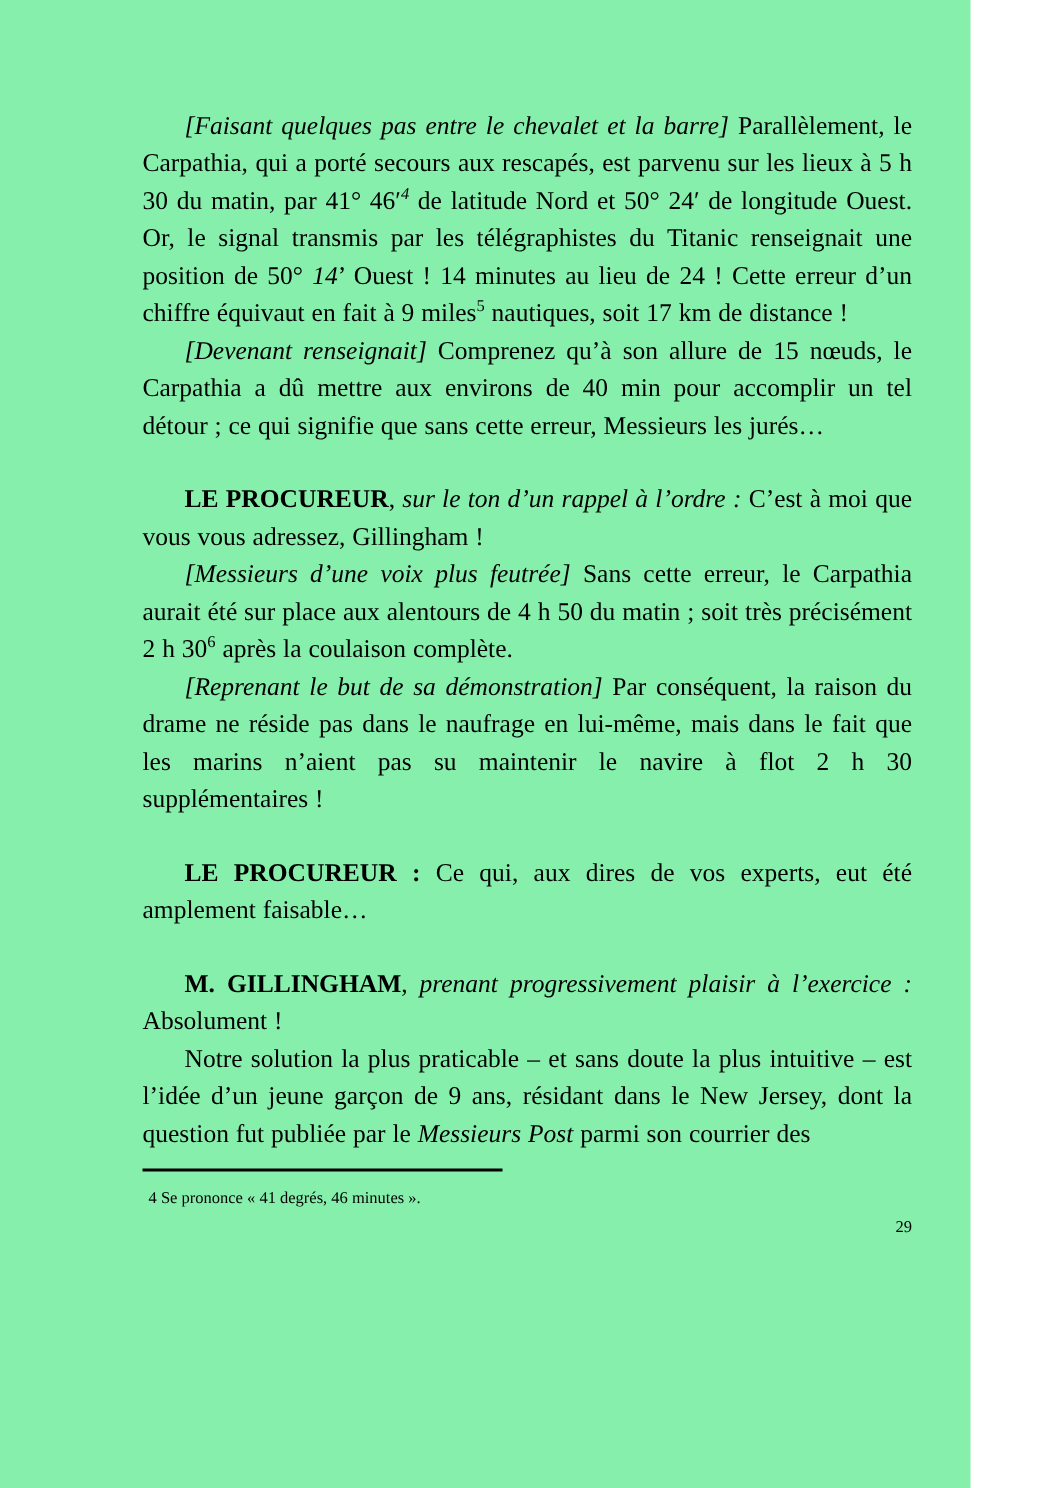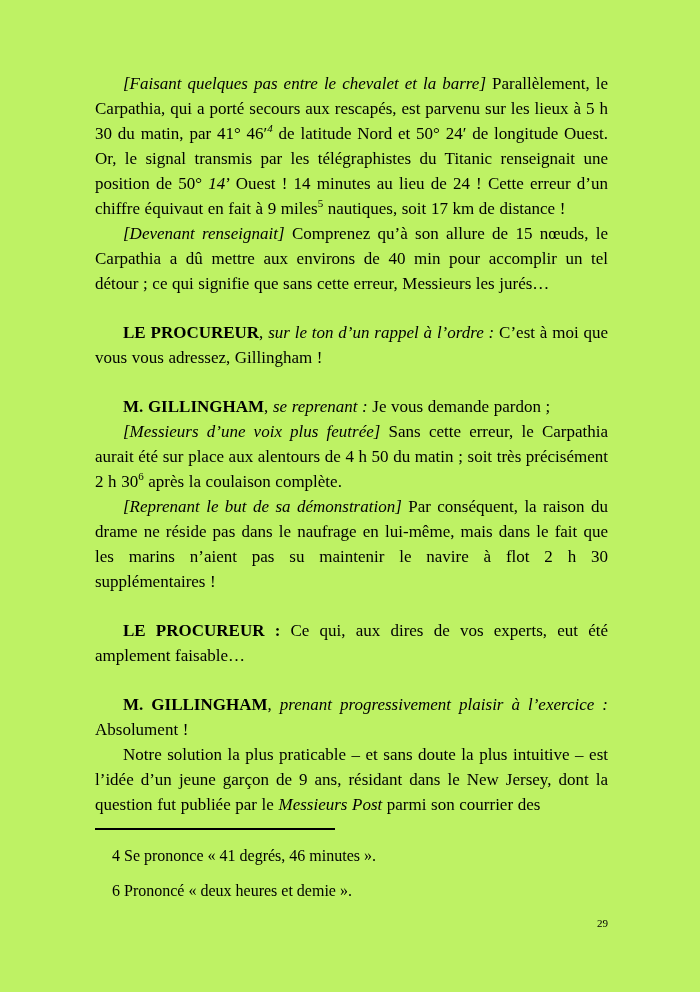--- a/index.html
+++ b/index.html
@@ -2,23 +2,23 @@
 <html><head>
 <meta charset="utf-8">
 <style>
   html, body {
     margin: 0;
     padding: 0;
     background: #ffffff;
   }
   .page {
     position: relative;
-    width: 700px;
+    width: 647px;
     height: 992px;
-    background: #bef264;
+    background: #86efac;
     color: #000000;
     font-family: "Liberation Serif", serif;
     overflow: hidden;
   }
   .content {
     position: absolute;
     left: 95px;
     top: 71px;
     width: 513px;
   }
@@ -40,47 +40,45 @@
     line-height: 0;
     vertical-align: super;
   }
   .footnote-separator {
     width: 240px;
     border: 0;
     border-top: 2px solid #000000;
     margin: 11px 0 9px 0;
   }
   .footnote {
-    margin: 17px;
-    font-size: 16px;
+    margin: 4px;
+    font-size: 11px;
     line-height: 18px;
     text-align: justify;
   }
   .page-number {
     margin-top: 4px;
     font-size: 11px;
     text-align: right;
   }
 </style>
 </head>
 <body>
 
 <div class="page">
   <div class="content">
     <div>
         <p class="para"><span class="run-i">[Faisant quelques pas entre le chevalet et la barre]</span><span> Parallèlement, le Carpathia, qui a porté secours aux rescapés, est parvenu sur les lieux à 5 h 30 du matin, par 41° 46′</span><span class="run-i run-sup">4</span><span> de latitude Nord et 50° 24′ de longitude Ouest. Or, le signal transmis par les télégraphistes du Titanic renseignait une position de 50° </span><span class="run-i">14</span><span>’ Ouest&nbsp;! 14 minutes au lieu de 24&nbsp;! Cette erreur d’un chiffre équivaut en fait à 9 miles</span><span class="run-sup">5</span><span> nautiques, soit 17 km de distance&nbsp;!</span></p>
         <p class="para"><span class="run-i">[Devenant renseignait]</span><span> Comprenez qu’à son allure de 15 nœuds, le Carpathia a dû mettre aux environs de 40 min pour accomplir un tel détour&nbsp;; ce qui signifie que sans cette erreur, Messieurs les jurés…</span></p>
         <p class="para spaced"><span class="run-b">LE PROCUREUR</span><span>, </span><span class="run-i">sur le ton d’un rappel à l’ordre&nbsp;:</span><span> C’est à moi que vous vous adressez, Gillingham&nbsp;!</span></p>
-        <p class="para spaced"><span class="run-b">M. GILLINGHAM</span><span>, </span><span class="run-i">se reprenant&nbsp;:</span><span> Je vous demande pardon&nbsp;;</span></p>
         <p class="para"><span class="run-i">[Messieurs d’une voix plus feutrée]</span><span> Sans cette erreur, le Carpathia aurait été sur place aux alentours de 4 h 50 du matin&nbsp;; soit très précisément 2 h 30</span><span class="run-sup">6</span><span> après la coulaison complète.</span></p>
         <p class="para"><span class="run-i">[Reprenant le but de sa démonstration]</span><span> Par conséquent, la raison du drame ne réside pas dans le naufrage en lui-même, mais dans le fait que les marins n’aient pas su maintenir le navire à flot 2 h 30 supplémentaires&nbsp;!</span></p>
         <p class="para spaced"><span class="run-b">LE PROCUREUR&nbsp;:</span><span> Ce qui, aux dires de vos experts, eut été amplement faisable…</span></p>
         <p class="para spaced"><span class="run-b">M. GILLINGHAM</span><span>, </span><span class="run-i">prenant progressivement plaisir à l’exercice&nbsp;:</span><span> Absolument&nbsp;!</span></p>
         <p class="para"><span>Notre solution la plus praticable – et sans doute la plus intuitive – est l’idée d’un jeune garçon de 9 ans, résidant dans le New Jersey, dont la question fut publiée par le </span><span class="run-i">Messieurs Post</span><span> parmi son courrier des</span></p>
       </div>
     <hr class="footnote-separator">
     <div>
         <p class="footnote">4 Se prononce «&nbsp;41 degrés, 46 minutes&nbsp;».</p>
-        <p class="footnote">6 Prononcé «&nbsp;deux heures et demie&nbsp;».</p>
       </div>
     <div class="page-number">29</div>
   </div>
 </div>
 
 </body></html>

